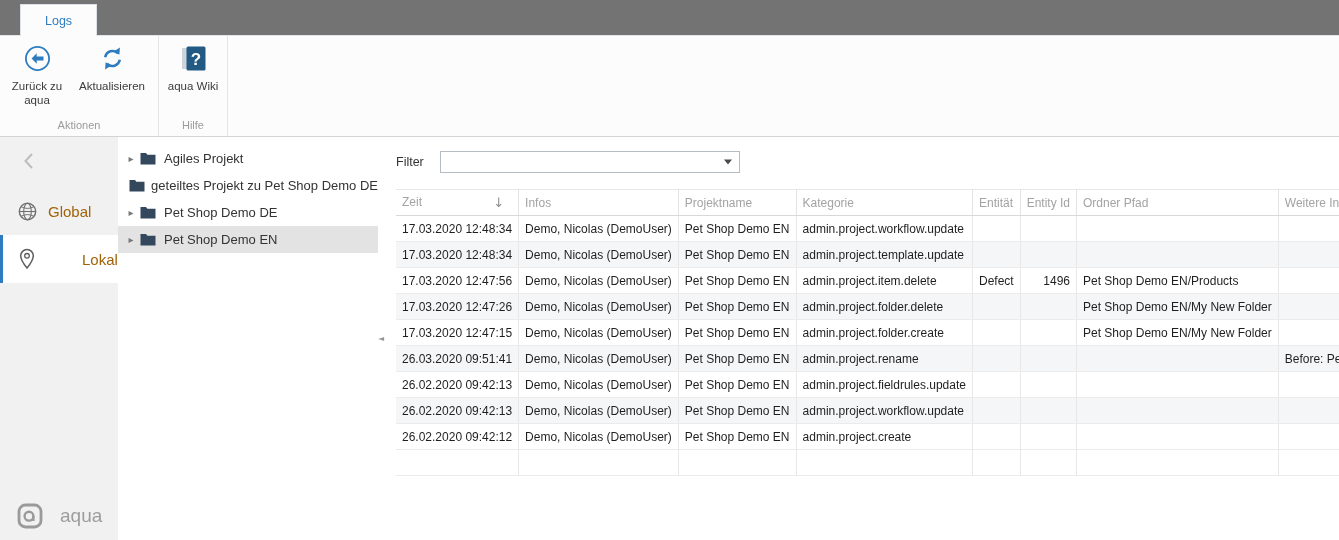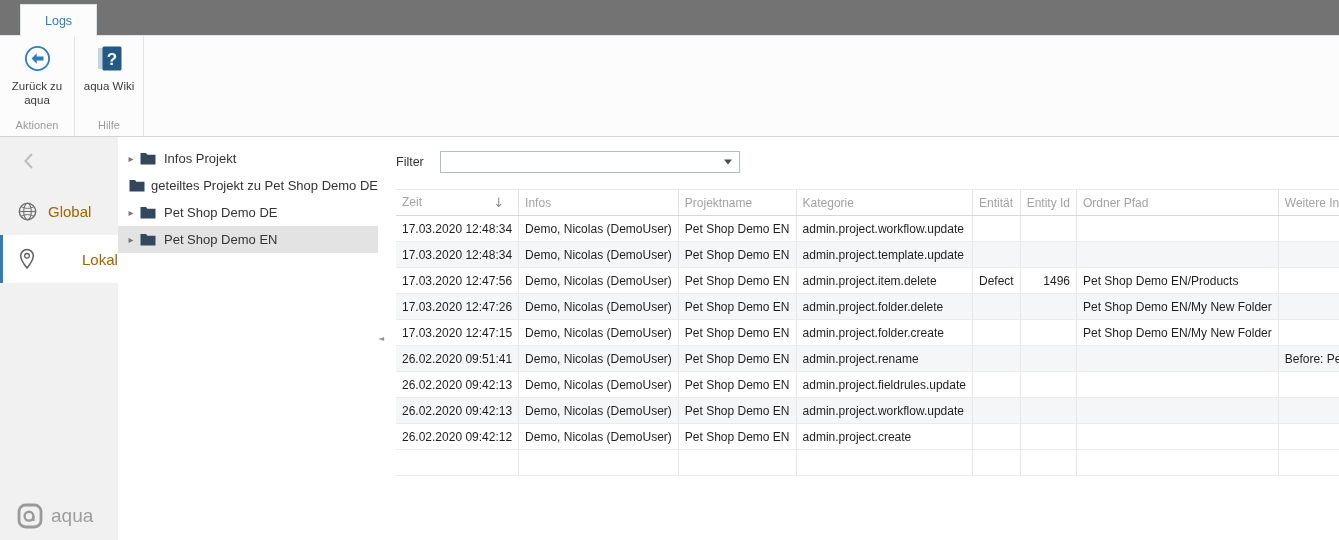--- a/index.html
+++ b/index.html
@@ -28,21 +28,21 @@
   
   .body{flex:1;display:flex;min-height:0;}
 
   
   .sidebar{width:118px;flex:none;background:#f1f1f1;position:relative;}
   .collapse-btn{padding:16px 0 14px 24px;}
   .side-item{height:48px;display:flex;align-items:center;gap:10px;padding-left:17px;
              color:#a16207;font-size:15px;cursor:default;}
   .side-item.selected{background:#fff;border-left:3px solid var(--accent);padding-left:14px;gap:45px;}
   .side-icon{display:flex;align-items:center;}
-  .side-logo{position:absolute;bottom:11px;left:17px;display:flex;align-items:center;gap:8px;
+  .side-logo{position:absolute;bottom:11px;left:17px;display:flex;align-items:center;gap:17px;
              color:#9d9d9d;font-size:19px;}
 
   
   .treepanel{width:260px;flex:none;background:#fff;padding-top:8px;box-sizing:border-box;}
   .tree-item{height:27px;display:flex;align-items:center;font-size:13px;color:#333;cursor:default;}
   .tree-item.selected{background:#e3e3e3;}
   .tree-arrow{width:14px;margin-left:6px;color:#787878;font-size:10px;text-align:center;
               font-family:"DejaVu Sans",sans-serif;}
   .tree-folder{width:18px;margin:0 6px 0 2px;display:flex;align-items:center;}
   .tree-label{white-space:nowrap;}
@@ -91,20 +91,31 @@
       <div class="group-buttons">
         <div class="ribbon-btn btn-back">
           <span class="ricon">
             <svg width="27" height="27" viewBox="0 0 27 27">
               <circle cx="13.5" cy="13.5" r="11.6" fill="none" stroke="#2e7cc0" stroke-width="1.8"></circle>
               <path d="M12.7 8.2 L7.6 13.5 L12.7 18.8 V15.6 H19.5 V11.4 H12.7 Z" fill="#2e7cc0"></path>
             </svg>
           </span>
           <span class="rlabel">Zurück zu aqua</span>
         </div>
+        <div class="ribbon-btn btn-refresh">
+          <span class="ricon">
+            <svg width="27" height="27" viewBox="0 0 27 27">
+              <path d="M6.2 12.2 A7.6 7.6 0 0 1 19.0 8.2" fill="none" stroke="#2e7cc0" stroke-width="2.6"></path>
+              <polygon points="20.9,2.6 20.4,9.8 14.7,6.4" fill="#2e7cc0"></polygon>
+              <path d="M20.8 14.8 A7.6 7.6 0 0 1 8.0 18.8" fill="none" stroke="#2e7cc0" stroke-width="2.6"></path>
+              <polygon points="6.1,24.4 6.6,17.2 12.3,20.6" fill="#2e7cc0"></polygon>
+            </svg>
+          </span>
+          <span class="rlabel">Aktualisieren</span>
+        </div>
       </div>
       <div class="group-label">Aktionen</div>
     </div>
 
     <div class="ribbon-group">
       <div class="group-buttons">
         <div class="ribbon-btn btn-wiki">
           <span class="ricon">
             <svg width="27" height="27" viewBox="0 0 27 27">
               <rect x="2" y="3" width="8" height="21" fill="#ccd3da"></rect>
@@ -159,21 +170,21 @@
     </div>
 
     <div class="treepanel">
         <div class="tree-item">
           <span class="tree-arrow">▸</span>
           <span class="tree-folder">
             <svg width="16" height="13" viewBox="0 0 16 13">
               <path d="M0.5 2.8 L0.5 1 H6 L7.4 2.8 H15.5 V12.5 H0.5 Z" fill="#33485c"></path>
             </svg>
           </span>
-          <span class="tree-label">Infos Projekt</span>
+          <span class="tree-label">Agiles Projekt</span>
         </div>
         <div class="tree-item">
           <span class="tree-arrow"></span>
           <span class="tree-folder">
             <svg width="16" height="13" viewBox="0 0 16 13">
               <path d="M0.5 2.8 L0.5 1 H6 L7.4 2.8 H15.5 V12.5 H0.5 Z" fill="#33485c"></path>
             </svg>
           </span>
           <span class="tree-label">geteiltes Projekt zu Pet Shop Demo DE</span>
         </div>
@@ -277,21 +288,21 @@
               <td>17.03.2020 12:47:15</td>
               <td>Demo, Nicolas (DemoUser)</td>
               <td>Pet Shop Demo EN</td>
               <td>admin.project.folder.create</td>
               <td></td>
               <td class="num"></td>
               <td>Pet Shop Demo EN/My New Folder</td>
               <td></td>
             </tr>
             <tr>
-              <td>26.02.2020 09:51:41</td>
+              <td>26.03.2020 09:51:41</td>
               <td>Demo, Nicolas (DemoUser)</td>
               <td>Pet Shop Demo EN</td>
               <td>admin.project.rename</td>
               <td></td>
               <td class="num"></td>
               <td></td>
               <td>Before: Pet Shop</td>
             </tr>
             <tr>
               <td>26.02.2020 09:42:13</td>

